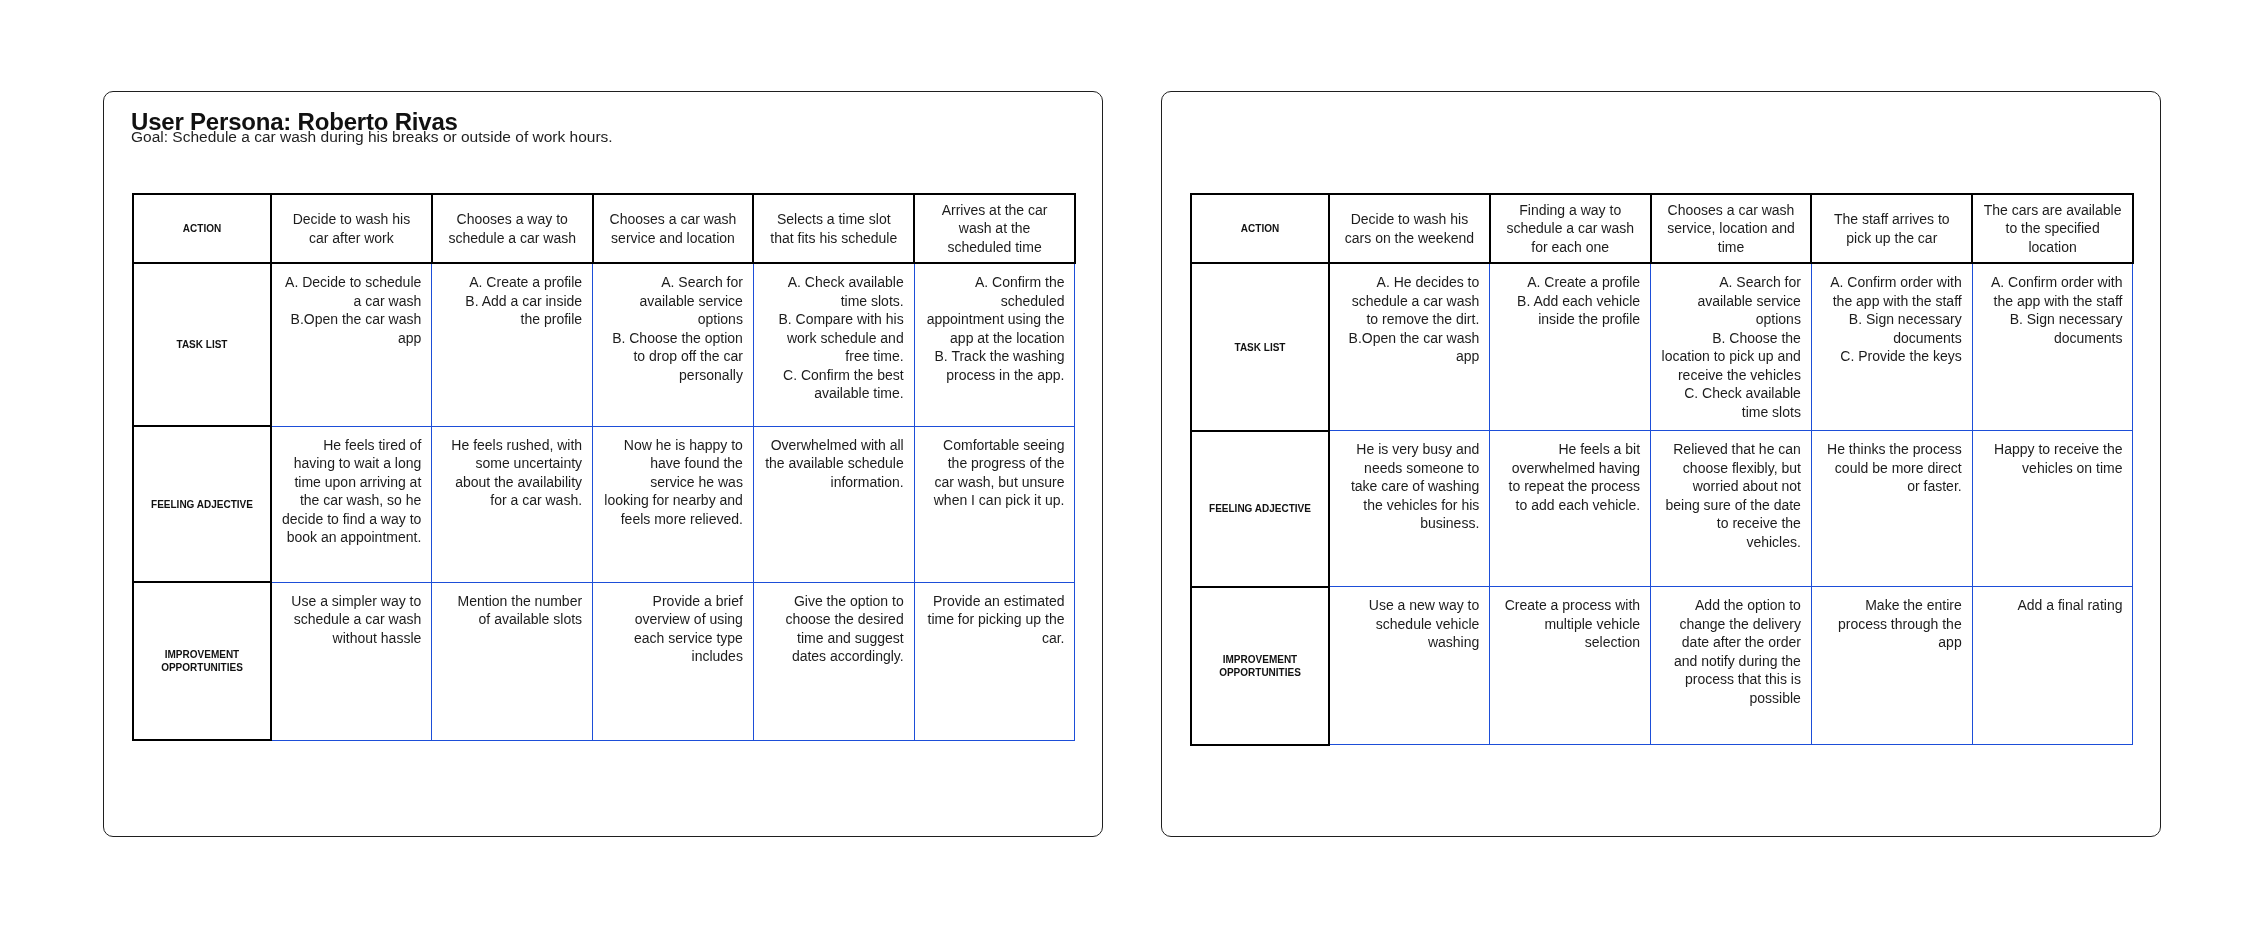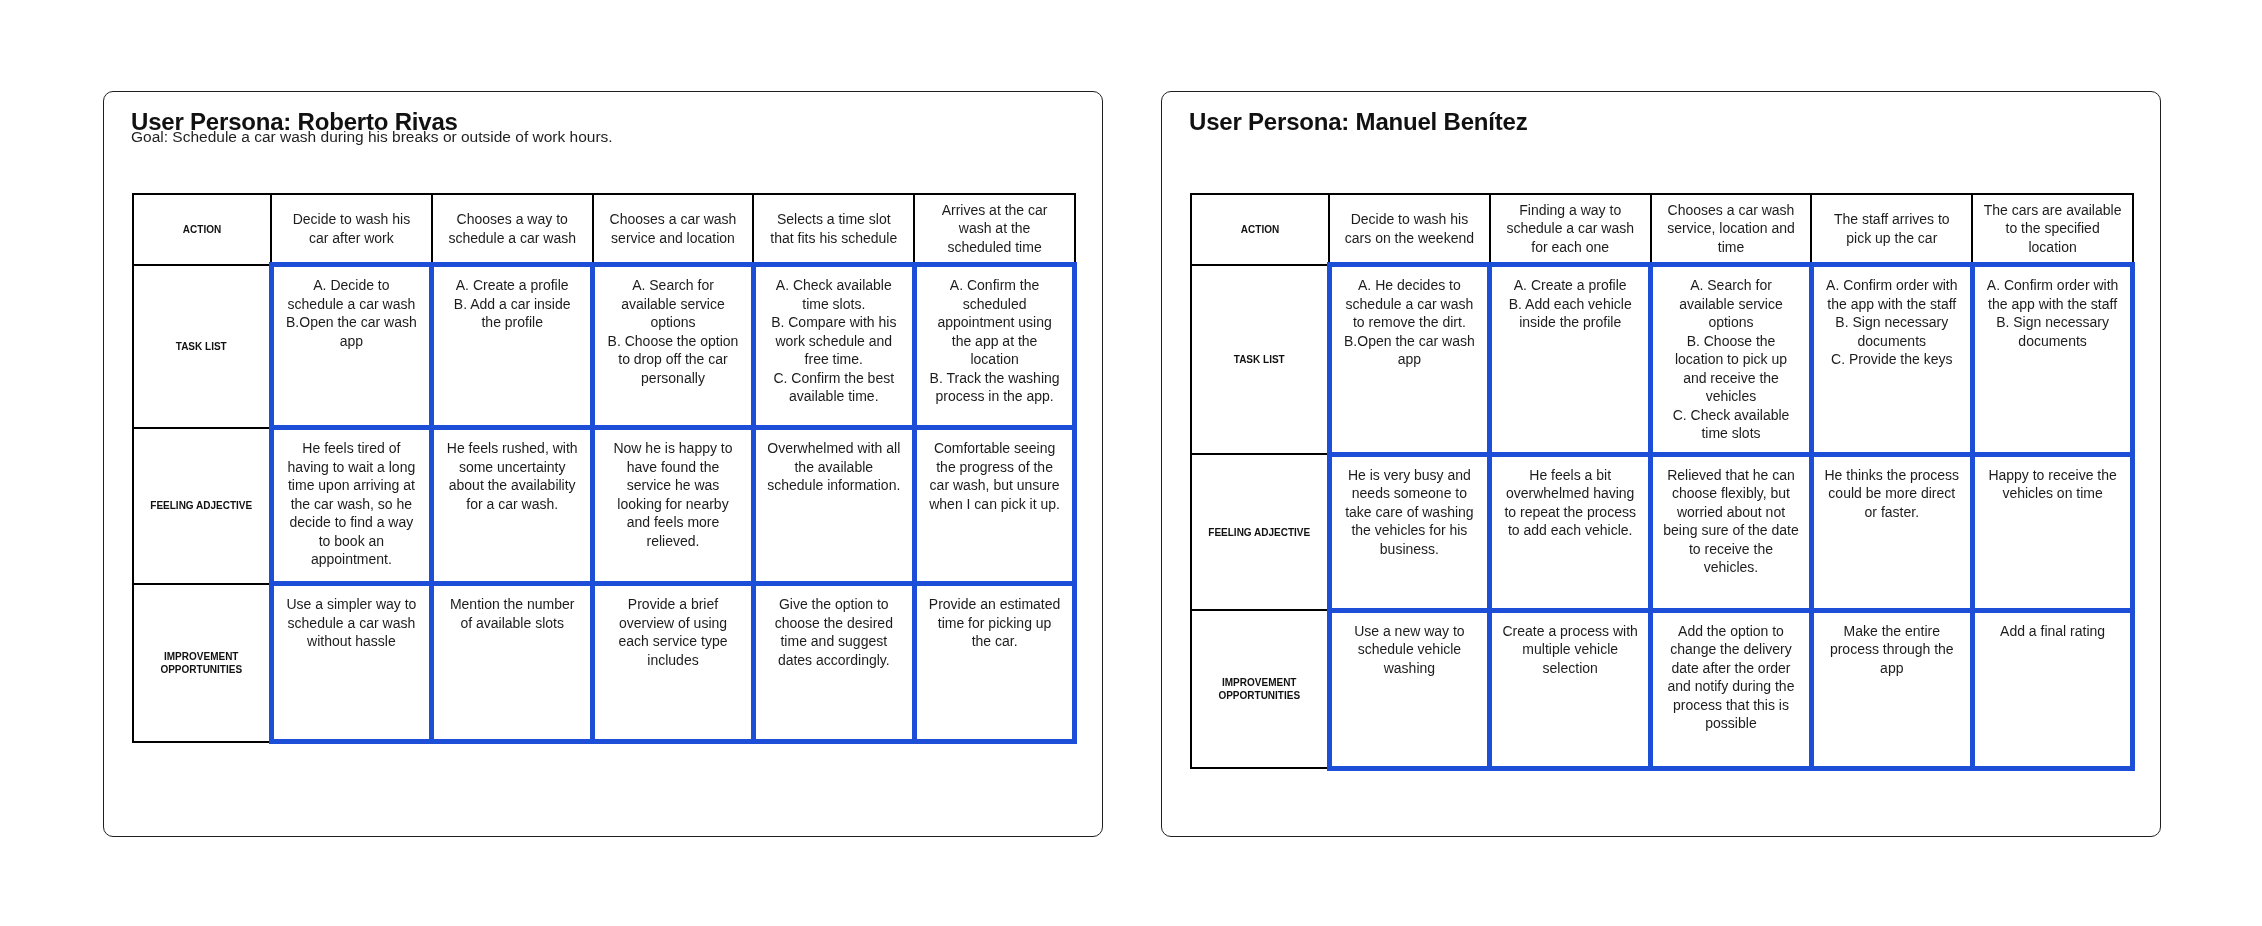--- a/index.html
+++ b/index.html
@@ -82,23 +82,23 @@
   td.action-cell {
     border: 2px solid #000000;
     font-size: 14px;
     text-align: center;
     vertical-align: middle;
     padding: 6px 10px;
     line-height: 1.32;
     color: #1c1c1c;
   }
   td.body-cell {
-    border: 5px solid #1d4ed8;
+    border: 1px solid #1d4ed8;
     font-size: 14px;
-    text-align: center;
+    text-align: right;
     vertical-align: top;
     padding: 9px 10px;
     line-height: 1.32;
     color: #1c1c1c;
     white-space: pre-line;
   }
 </style>
 </head>
 <body>
 
@@ -154,21 +154,20 @@
           <td class="body-cell">Mention the number of available slots</td>
           <td class="body-cell">Provide a brief overview of using each service type includes</td>
           <td class="body-cell">Give the option to choose the desired time and suggest dates accordingly.</td>
           <td class="body-cell">Provide an estimated time for picking up the car.</td>
         </tr>
       </tbody>
     </table>
   </div>
 
   <div class="persona-card right">
-    <div class="card-title">User Persona: Manuel Benítez</div>
 
     <table class="journey">
       <colgroup>
         <col class="c-label">
           <col class="c-step">
           <col class="c-step">
           <col class="c-step">
           <col class="c-step">
           <col class="c-step">
       </colgroup>

